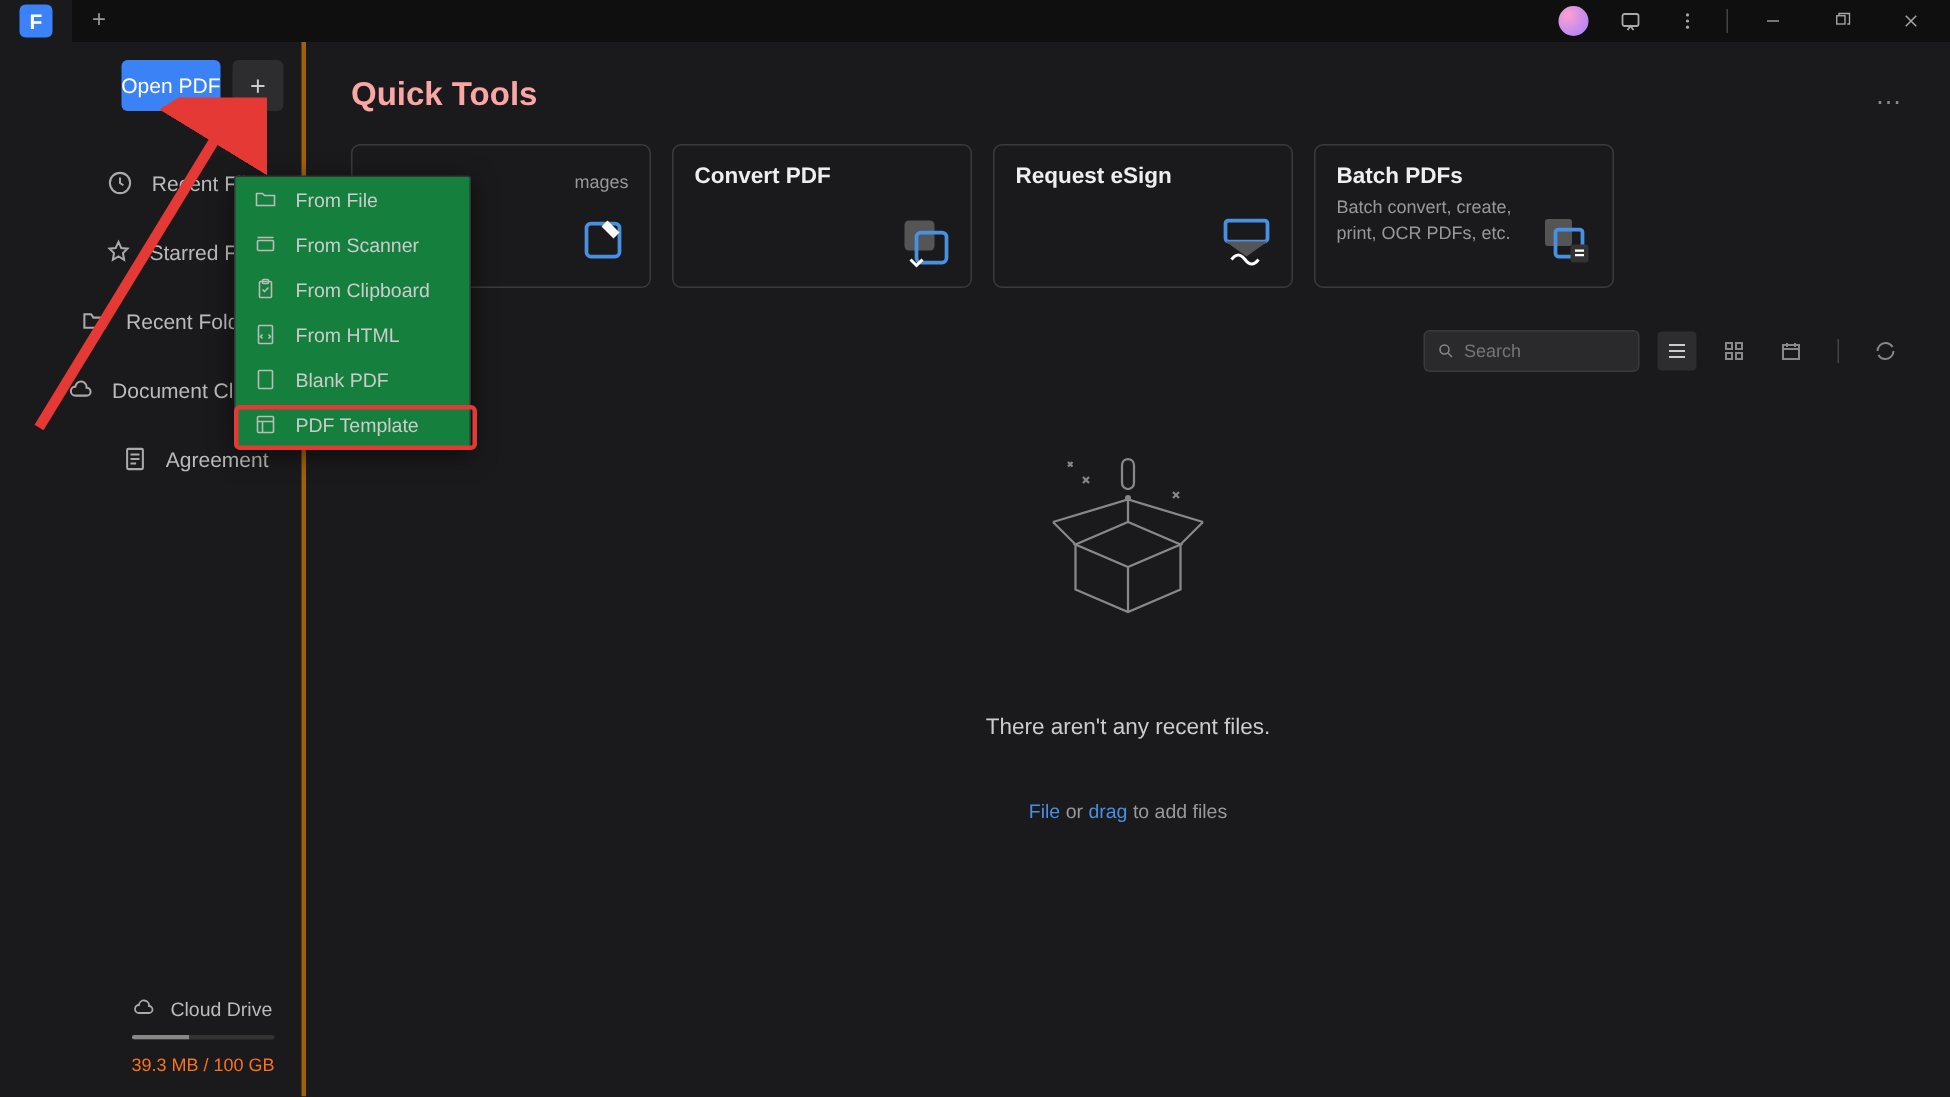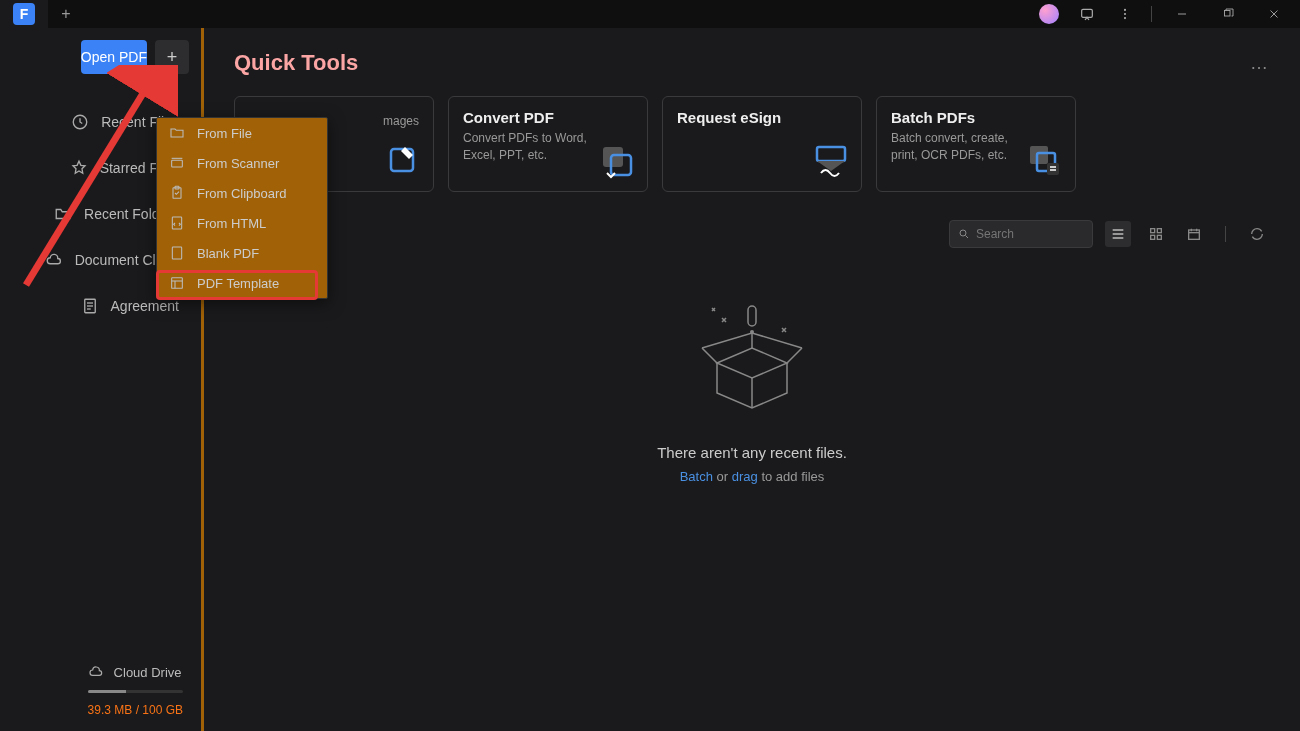--- a/index.html
+++ b/index.html
@@ -152,31 +152,32 @@
   width: 26px; height: 26px;
   display: flex; align-items: center; justify-content: center;
   color: #888; cursor: pointer;
   border-radius: 3px;
 }
 .view-btn.active { background: #2d2d30; color: #ccc; }
 
 .empty-state {
   display: flex; flex-direction: column; align-items: center;
   margin-top: 50px;
+  gap: 32px;
 }
 .empty-illustration { width: 140px; height: 130px; margin-bottom: 16px; }
 .empty-text { color: #ccc; font-size: 15px; margin-bottom: 8px; }
 .empty-hint { color: #999; font-size: 13px; }
 .empty-hint .link { color: #4a90e2; cursor: pointer; }
 
 .dropdown {
   position: absolute;
   left: 156px; top: 117px;
-  width: 172px;
-  background: #a16207;
+  width: 158px;
+  background: #15803d;
   border: 1px solid #333;
   border-radius: 2px;
   box-shadow: 0 4px 16px rgba(0,0,0,0.5);
   z-index: 100;
 }
 .dropdown-item {
   display: flex; align-items: center; gap: 12px;
   padding: 7px 12px;
   color: #ccc; font-size: 13px;
   cursor: pointer;
@@ -315,21 +316,20 @@
         <div class="tool-desc" style="text-align:right;max-width:none;">mages</div>
         <div class="tool-icon">
           <svg viewBox="0 0 36 36">
               <rect x="6" y="6" width="22" height="22" rx="3" fill="none" stroke="#4a90e2" stroke-width="2.5"></rect>
               <path d="M20 4l8 8-4 4-8-8z" fill="#fff"></path>
             </svg>
         </div>
       </div>
       <div class="tool-card">
         <div class="tool-title">Convert PDF</div>
-        <div class="tool-desc">Convert PDFs to Word, Excel, PPT, etc.</div>
         <div class="tool-icon">
           <svg viewBox="0 0 36 36">
               <rect x="4" y="4" width="20" height="20" rx="3" fill="#555"></rect>
               <rect x="12" y="12" width="20" height="20" rx="3" fill="none" stroke="#4a90e2" stroke-width="2.5"></rect>
               <path d="M8 30l4 4 4-4" fill="none" stroke="#fff" stroke-width="2"></path>
             </svg>
         </div>
       </div>
       <div class="tool-card">
         <div class="tool-title">Request eSign</div>
@@ -411,21 +411,21 @@
         <g stroke="#888" stroke-width="1.5" fill="none">
           <path d="M40 20 l4 4 m0 -4 l-4 4"></path>
           <path d="M100 30 l4 4 m0 -4 l-4 4"></path>
           <path d="M30 10 l3 3 m0 -3 l-3 3"></path>
         </g>
         <rect x="66" y="8" width="8" height="20" rx="4" fill="none" stroke="#888" stroke-width="1.5"></rect>
         <circle cx="70" cy="34" r="2" fill="#888"></circle>
       </svg>
       <div class="empty-text">There aren't any recent files.</div>
       <div class="empty-hint">
-        <span class="link">Batch</span><span> or </span><span class="link">drag</span><span> to add files</span>
+        <span class="link">File</span><span> or </span><span class="link">drag</span><span> to add files</span>
       </div>
     </div>
   </div>
 </div>
 
 <div class="dropdown">
   <div class="dropdown-item">
     <svg viewBox="0 0 24 24" fill="none" stroke="#bbb" stroke-width="1.6">
         <path d="M3 6h6l2 2h10v10H3z"></path>
       </svg>

